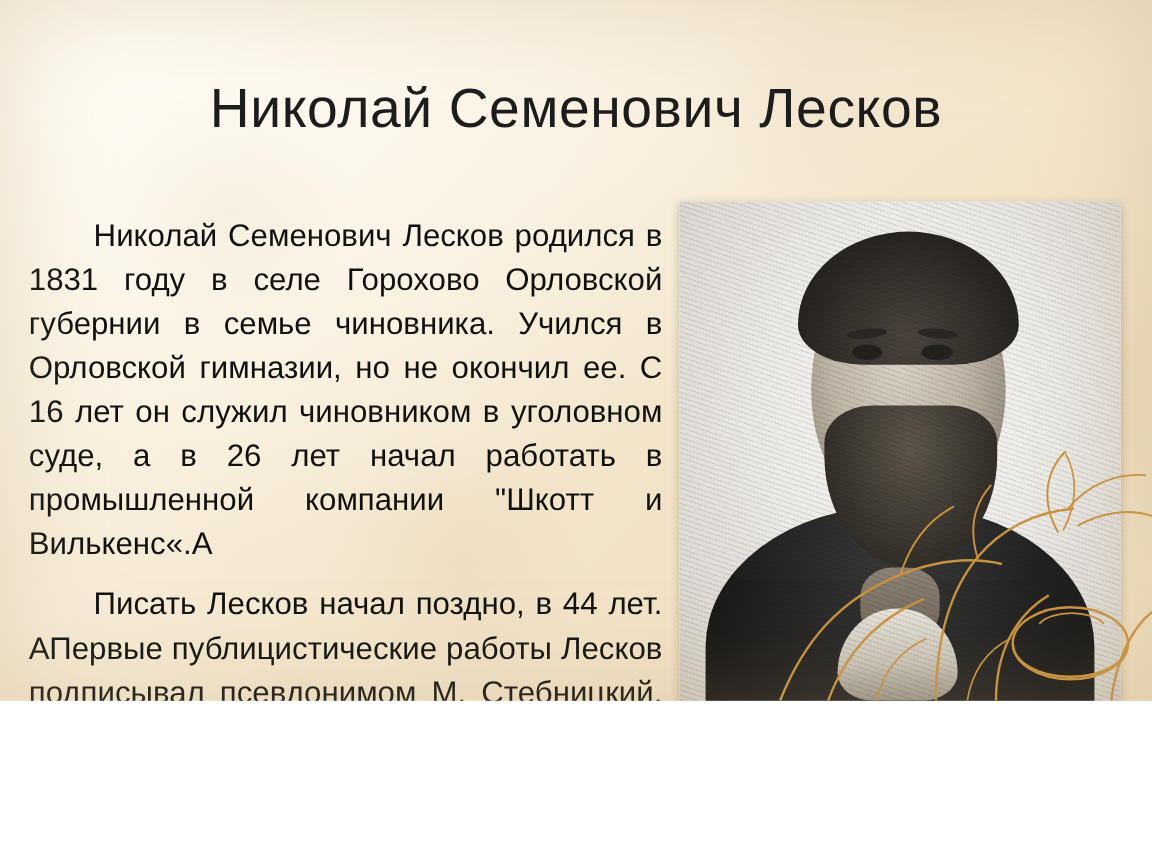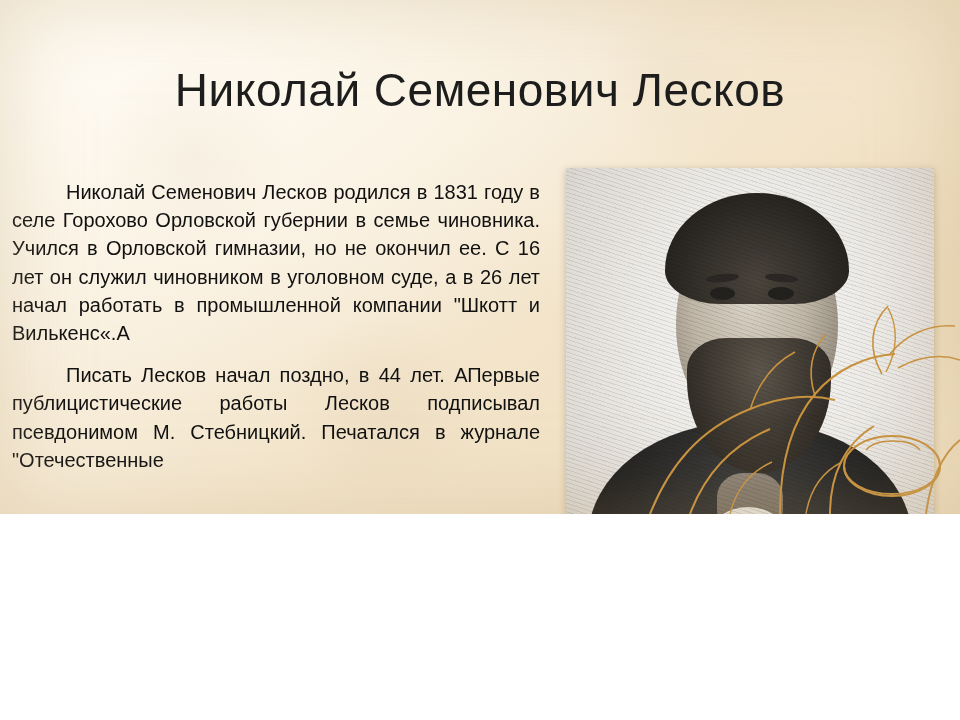--- a/index.html
+++ b/index.html
@@ -8,21 +8,21 @@
   }
   body {
     width: 960px;
     height: 720px;
     overflow: hidden;
     font-family: "Liberation Sans", sans-serif;
   }
   .slide {
     position: relative;
     width: 960px;
-    height: 514px;
+    height: 584px;
     background:
       radial-gradient(ellipse at 12% 8%, rgba(255,252,245,0.95) 0%, rgba(255,252,245,0) 55%),
       radial-gradient(ellipse at 88% 92%, rgba(240,225,196,0.85) 0%, rgba(240,225,196,0) 60%),
       linear-gradient(135deg, #fbf4e6 0%, #f7ecd8 35%, #f2e3c8 70%, #ecd9b8 100%);
     overflow: hidden;
   }
   
   .paper-texture {
     position: absolute;
     inset: 0;
@@ -49,23 +49,23 @@
     font-size: 46px;
     line-height: 1.1;
     color: #1d1d1d;
     letter-spacing: 0.5px;
     font-weight: normal;
   }
 
   .body-text {
     position: absolute;
     top: 178px;
-    left: 12px;
+    left: 24px;
     width: 528px;
-    font-size: 20px;
+    font-size: 26px;
     line-height: 1.41;
     color: #111;
     text-align: justify;
   }
   .body-text p {
     margin: 0 0 14px 0;
     text-indent: 54px;
   }
   .body-text p.last {
     margin-bottom: 0;

